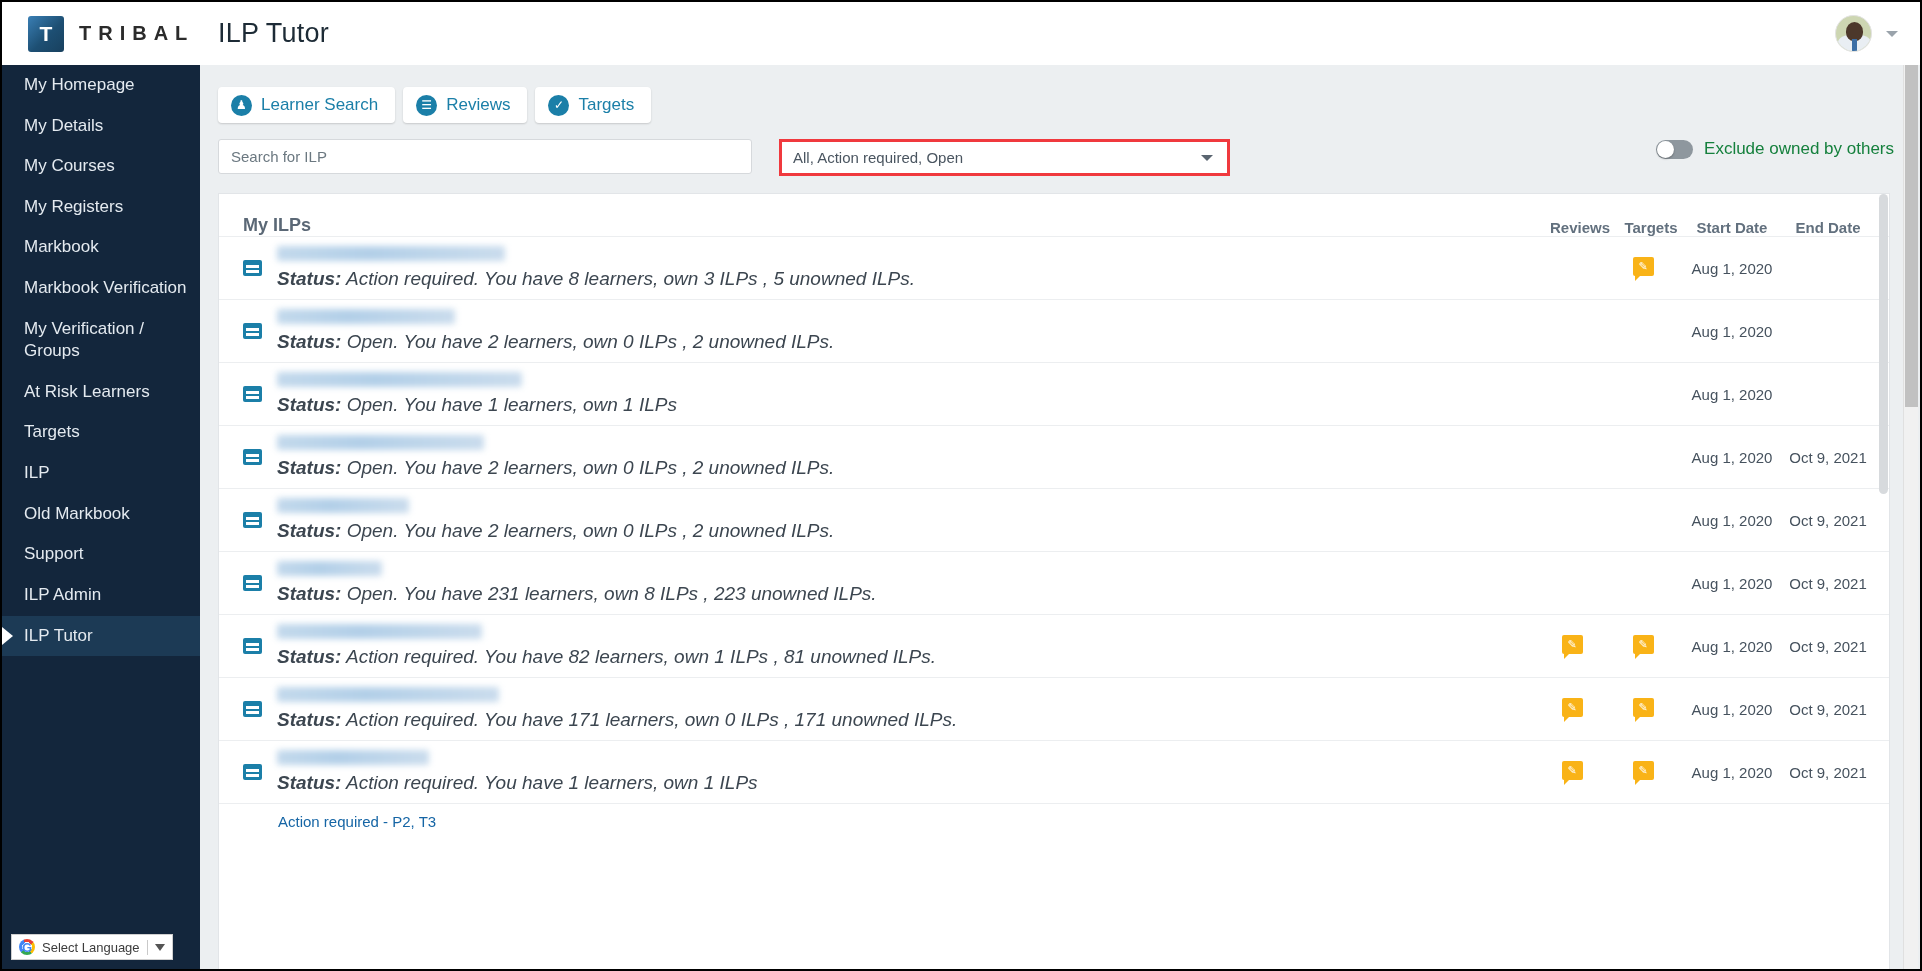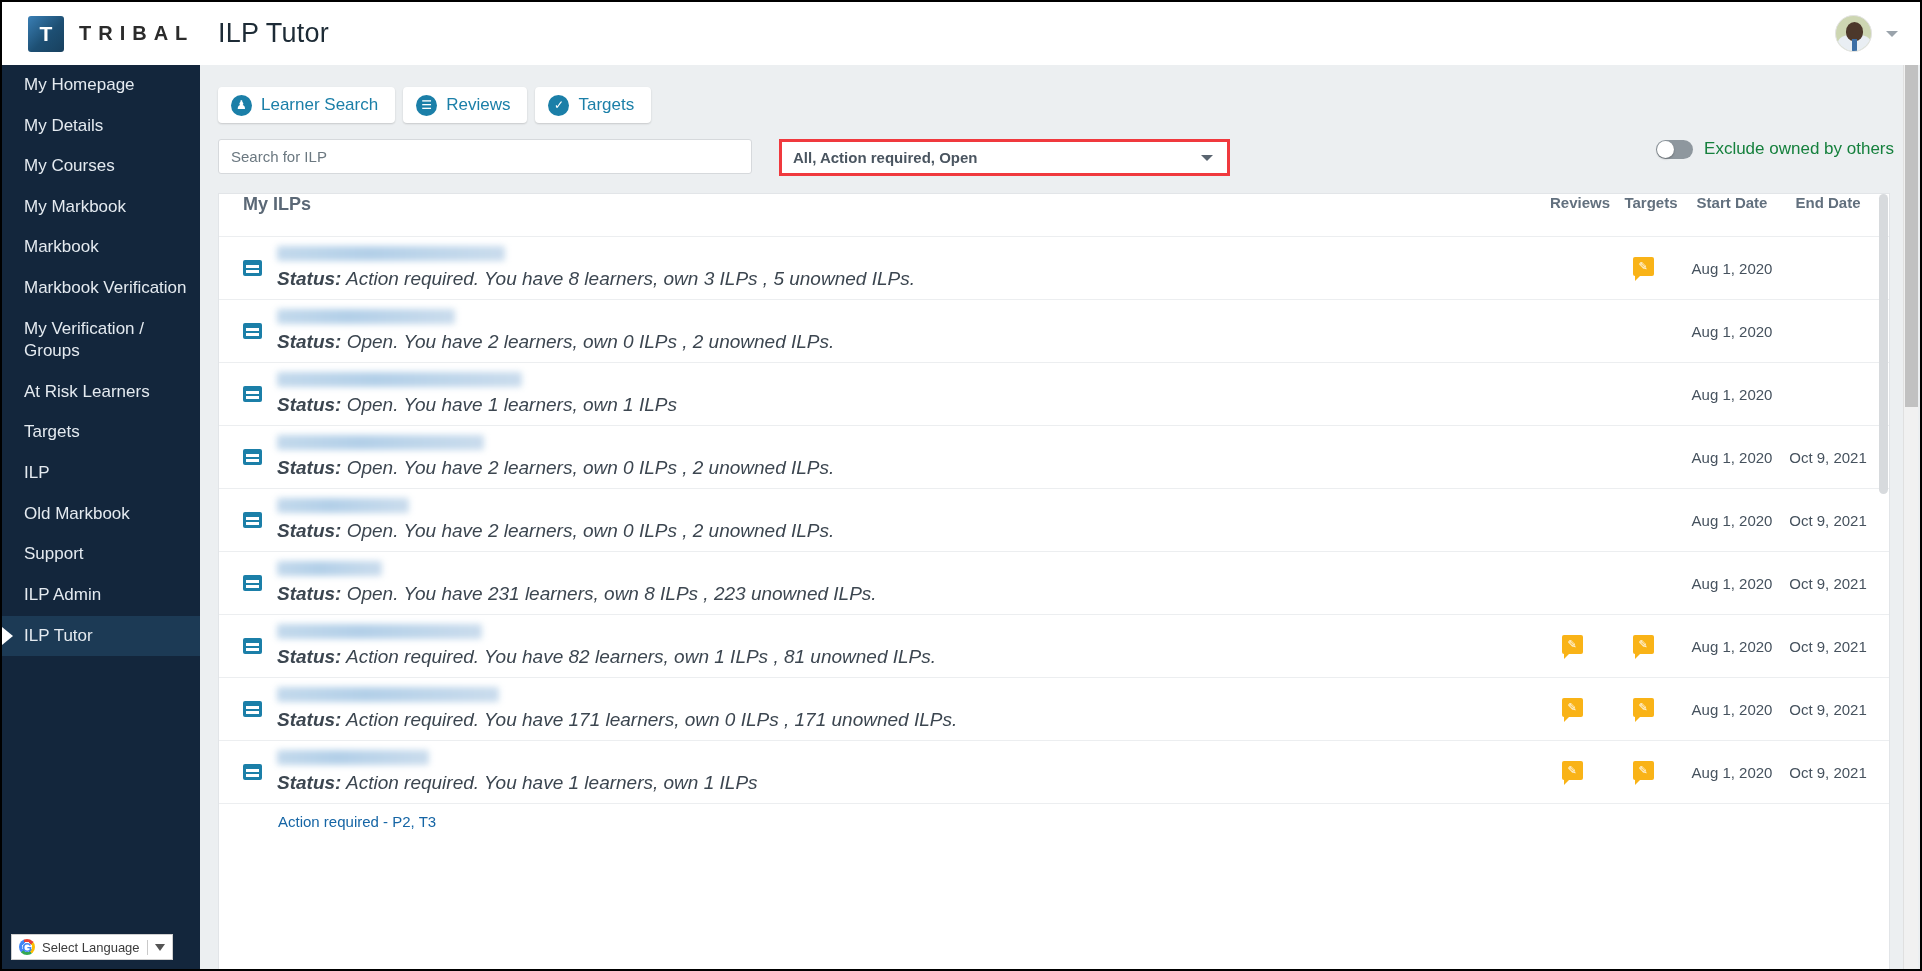--- a/index.html
+++ b/index.html
@@ -225,21 +225,20 @@
     margin-left: 27px;
     width: 451px; height: 37px;
     border: 3px solid #f0393e;
     background: #ffffff;
     display: flex; align-items: center;
     cursor: pointer;
   }
   .select-value {
     font-size: 15px; color: #4a5560;
     padding-left: 11px;
-    font-weight: bold;
   }
   .select-caret {
     margin-left: auto; margin-right: 14px;
     width: 0; height: 0;
     border-left: 6px solid transparent;
     border-right: 6px solid transparent;
     border-top: 6px solid #5a6570;
   }
 
   .toggle-area {
@@ -269,21 +268,21 @@
   .card {
     margin: 17px 0 0 18px;
     width: 1672px;
     background: #ffffff;
     border: 1px solid #e2e5e8;
     height: 810px;
     overflow: hidden;
     position: relative;
   }
   .card-head {
-    display: flex; align-items: flex-start;
+    display: flex; align-items: flex-end;
     height: 42px;
     padding: 0 20px 0 24px;
   }
   .card-title {
     font-size: 18px; color: #5b6876; font-weight: bold;
   }
   .col-heads {
     margin-left: auto;
     display: flex; align-items: center;
   }
@@ -431,21 +430,21 @@
       </div>
       <div class="caret-down"></div>
     </div>
   </div>
 
   <div class="sidebar">
     <div id="nav-list">
         <div class="nav-item"><span>My Homepage</span></div>
         <div class="nav-item"><span>My Details</span></div>
         <div class="nav-item"><span>My Courses</span></div>
-        <div class="nav-item"><span>My Markbook</span></div>
+        <div class="nav-item"><span>My Registers</span></div>
         <div class="nav-item"><span>Markbook</span></div>
         <div class="nav-item"><span>Markbook Verification</span></div>
         <div class="nav-item"><span>My Verification /
 Groups</span></div>
         <div class="nav-item"><span>At Risk Learners</span></div>
         <div class="nav-item"><span>Targets</span></div>
         <div class="nav-item"><span>ILP</span></div>
         <div class="nav-item"><span>Old Markbook</span></div>
         <div class="nav-item"><span>Support</span></div>
         <div class="nav-item"><span>ILP Admin</span></div>

